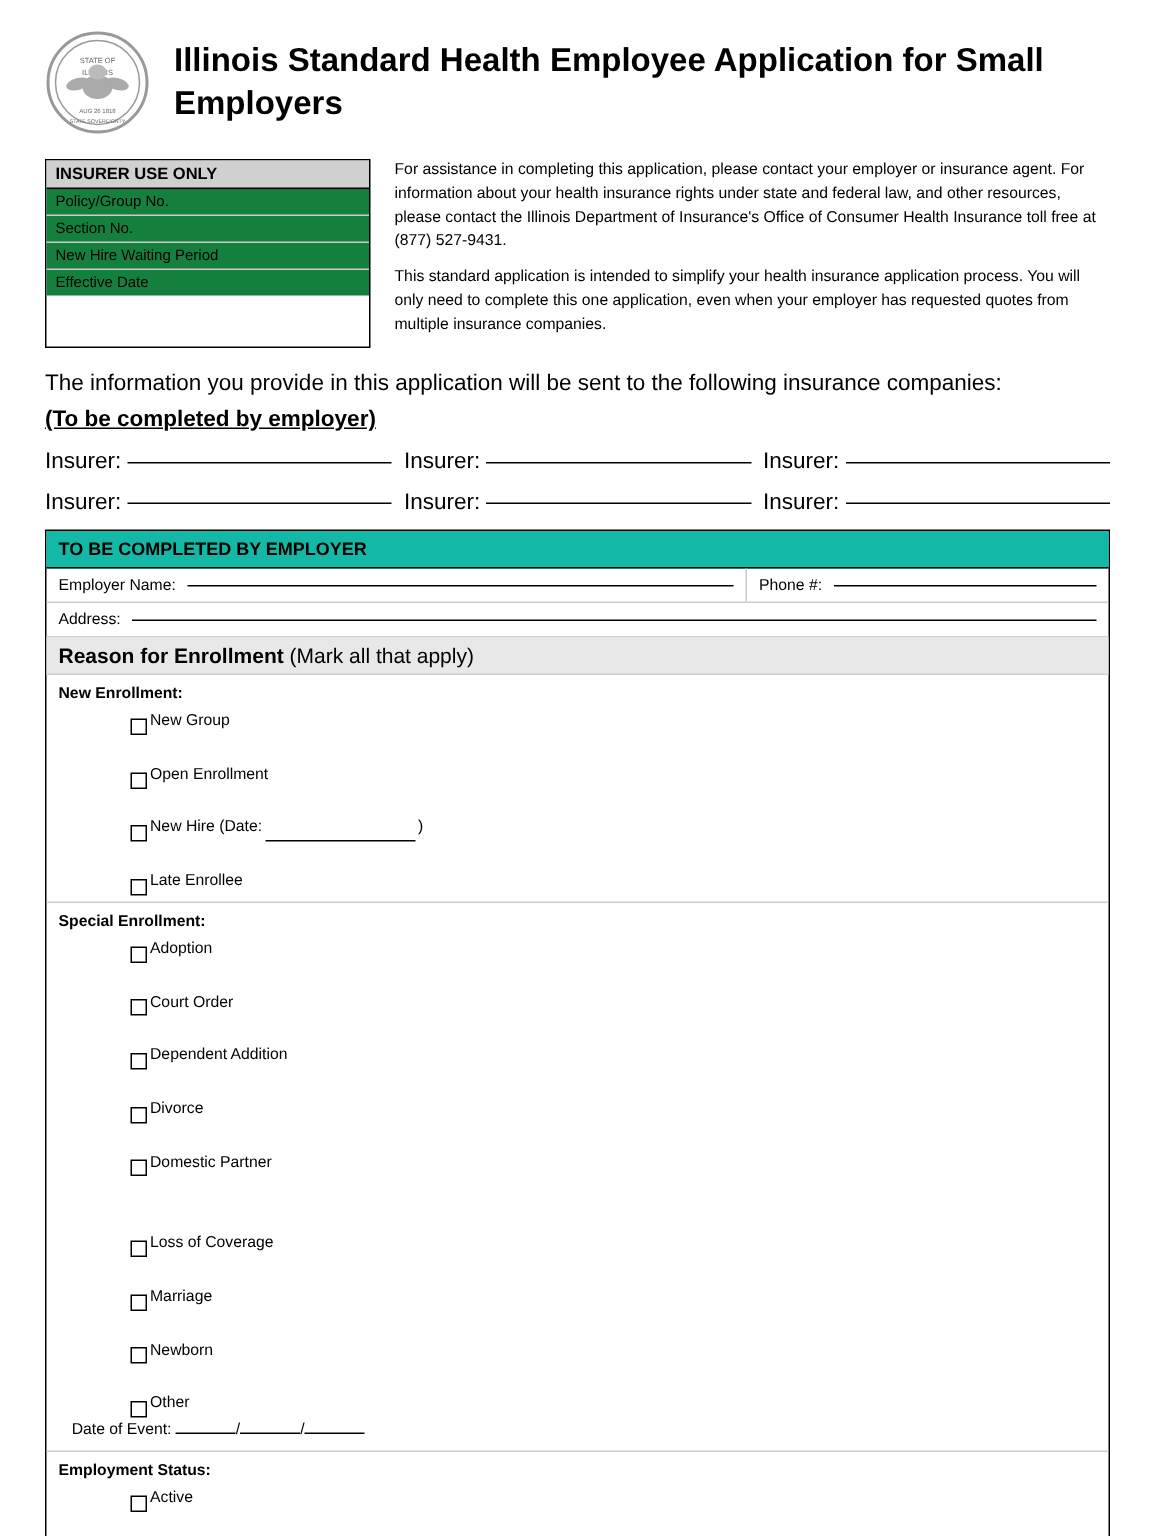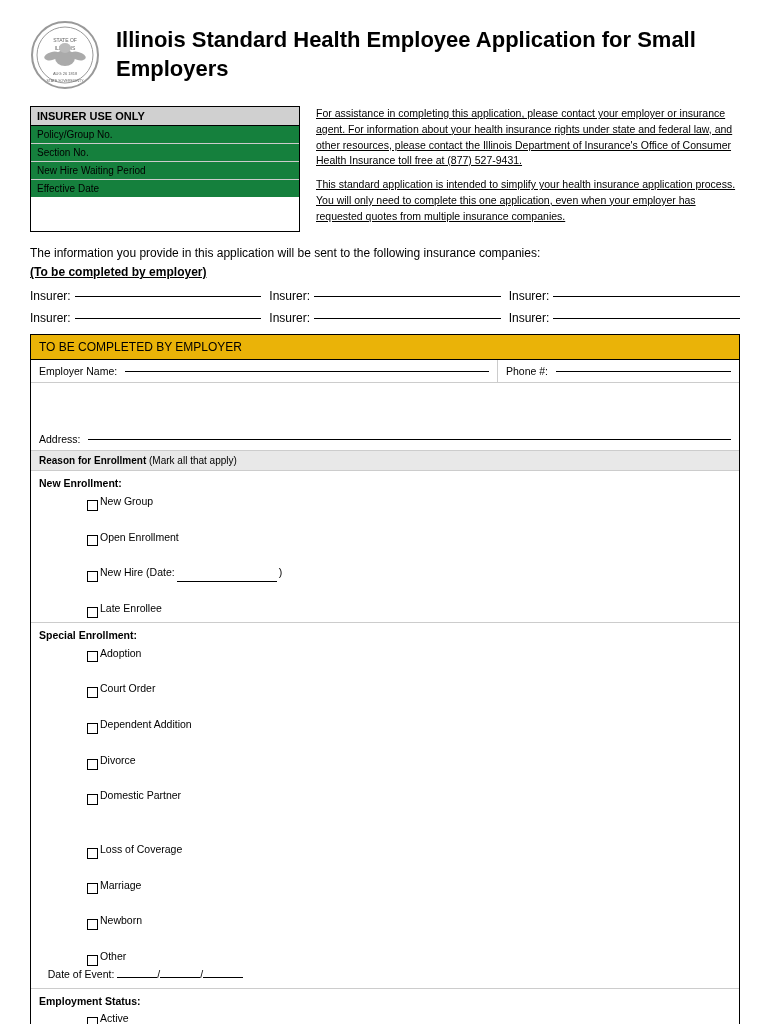--- a/index.html
+++ b/index.html
@@ -28,21 +28,21 @@
       font-weight: bold;
       line-height: 1.3;
     }
     .top-section {
       display: flex;
       gap: 16px;
       margin-bottom: 12px;
     }
     .insurer-box {
       border: 1px solid #000;
-      width: 270px;
+      width: 217px;
       flex-shrink: 0;
     }
     .insurer-box-title {
       background: #d0d0d0;
       padding: 3px 6px;
       font-weight: bold;
       font-size: 11px;
       border-bottom: 1px solid #000;
     }
     .insurer-box-row {
@@ -51,39 +51,38 @@
       font-size: 10px;
       background: #15803d;
     }
     .insurer-box-row:last-child {
       border-bottom: none;
     }
     .info-text {
       flex: 1;
       font-size: 10.5px;
       line-height: 1.5;
-      text-decoration: underline;
     }
     .info-text p {
       margin-bottom: 8px;
     }
     .companies-section {
-      font-size: 12px;
+      font-size: 15px;
       margin-bottom: 6px;
       line-height: 1.6;
     }
     
     .section-block {
       border: 1px solid #000;
       margin-bottom: 12px;
     }
     .section-header {
-      background: #eab308;
+      background: #14b8a6;
       padding: 5px 8px;
-      font-weight: normal;
+      font-weight: bold;
       font-size: 12px;
       border-bottom: 1px solid #000;
     }
     .form-row {
       display: flex;
       border-bottom: 1px solid #ccc;
     }
     .form-row:last-child {
       border-bottom: none;
     }
@@ -95,37 +94,36 @@
       display: flex;
       align-items: center;
       flex-wrap: wrap;
       gap: 4px;
     }
     .form-cell:last-child {
       border-right: none;
     }
     .form-cell.full {
       flex: 1 1 100%;
-      margin-top: 45px;
     }
     .cell-label {
       font-weight: normal;
       white-space: nowrap;
       margin-right: 4px;
     }
     .cell-line {
       flex: 1;
       border-bottom: 1px solid #000;
       min-width: 60px;
     }
     .sub-header {
       background: #e8e8e8;
       padding: 4px 8px;
       font-weight: bold;
-      font-size: 10px;
+      font-size: 14px;
       border-bottom: 1px solid #ccc;
     }
     .enrollment-row {
       padding: 4px 8px;
       border-bottom: 1px solid #ccc;
       font-size: 10.5px;
       line-height: 1.7;
     }
     .enrollment-row:last-child {
       border-bottom: none;

